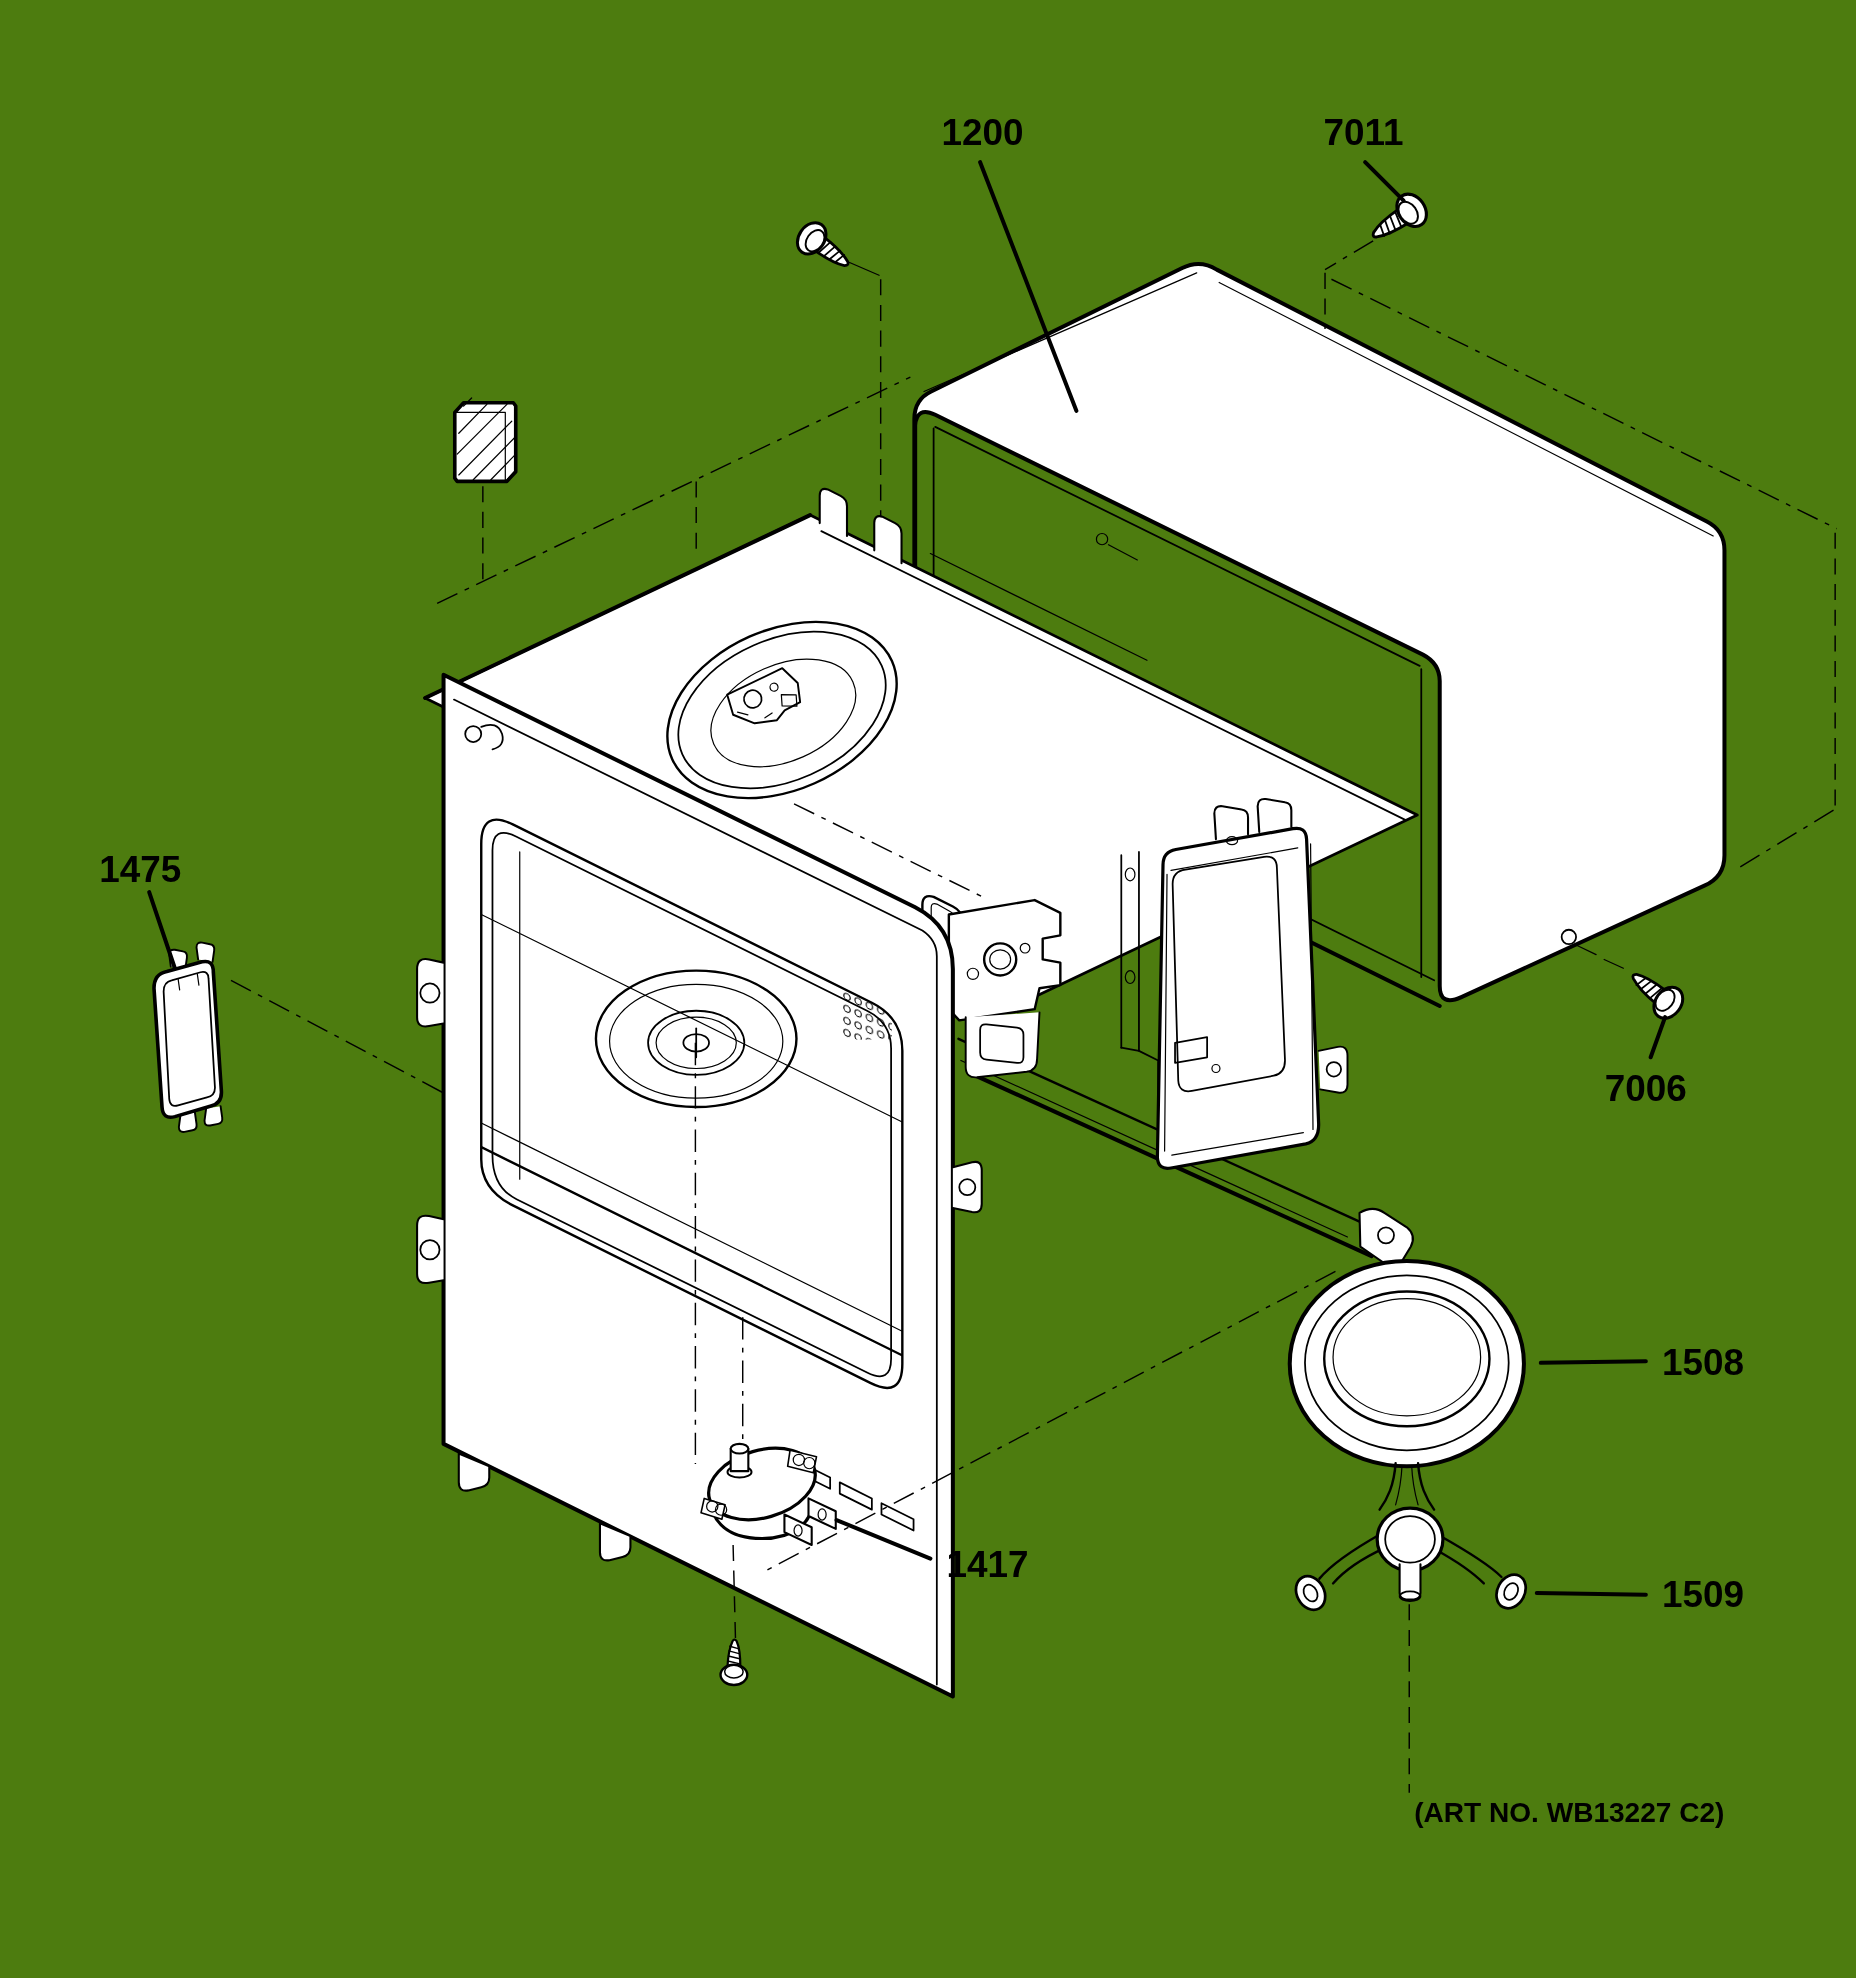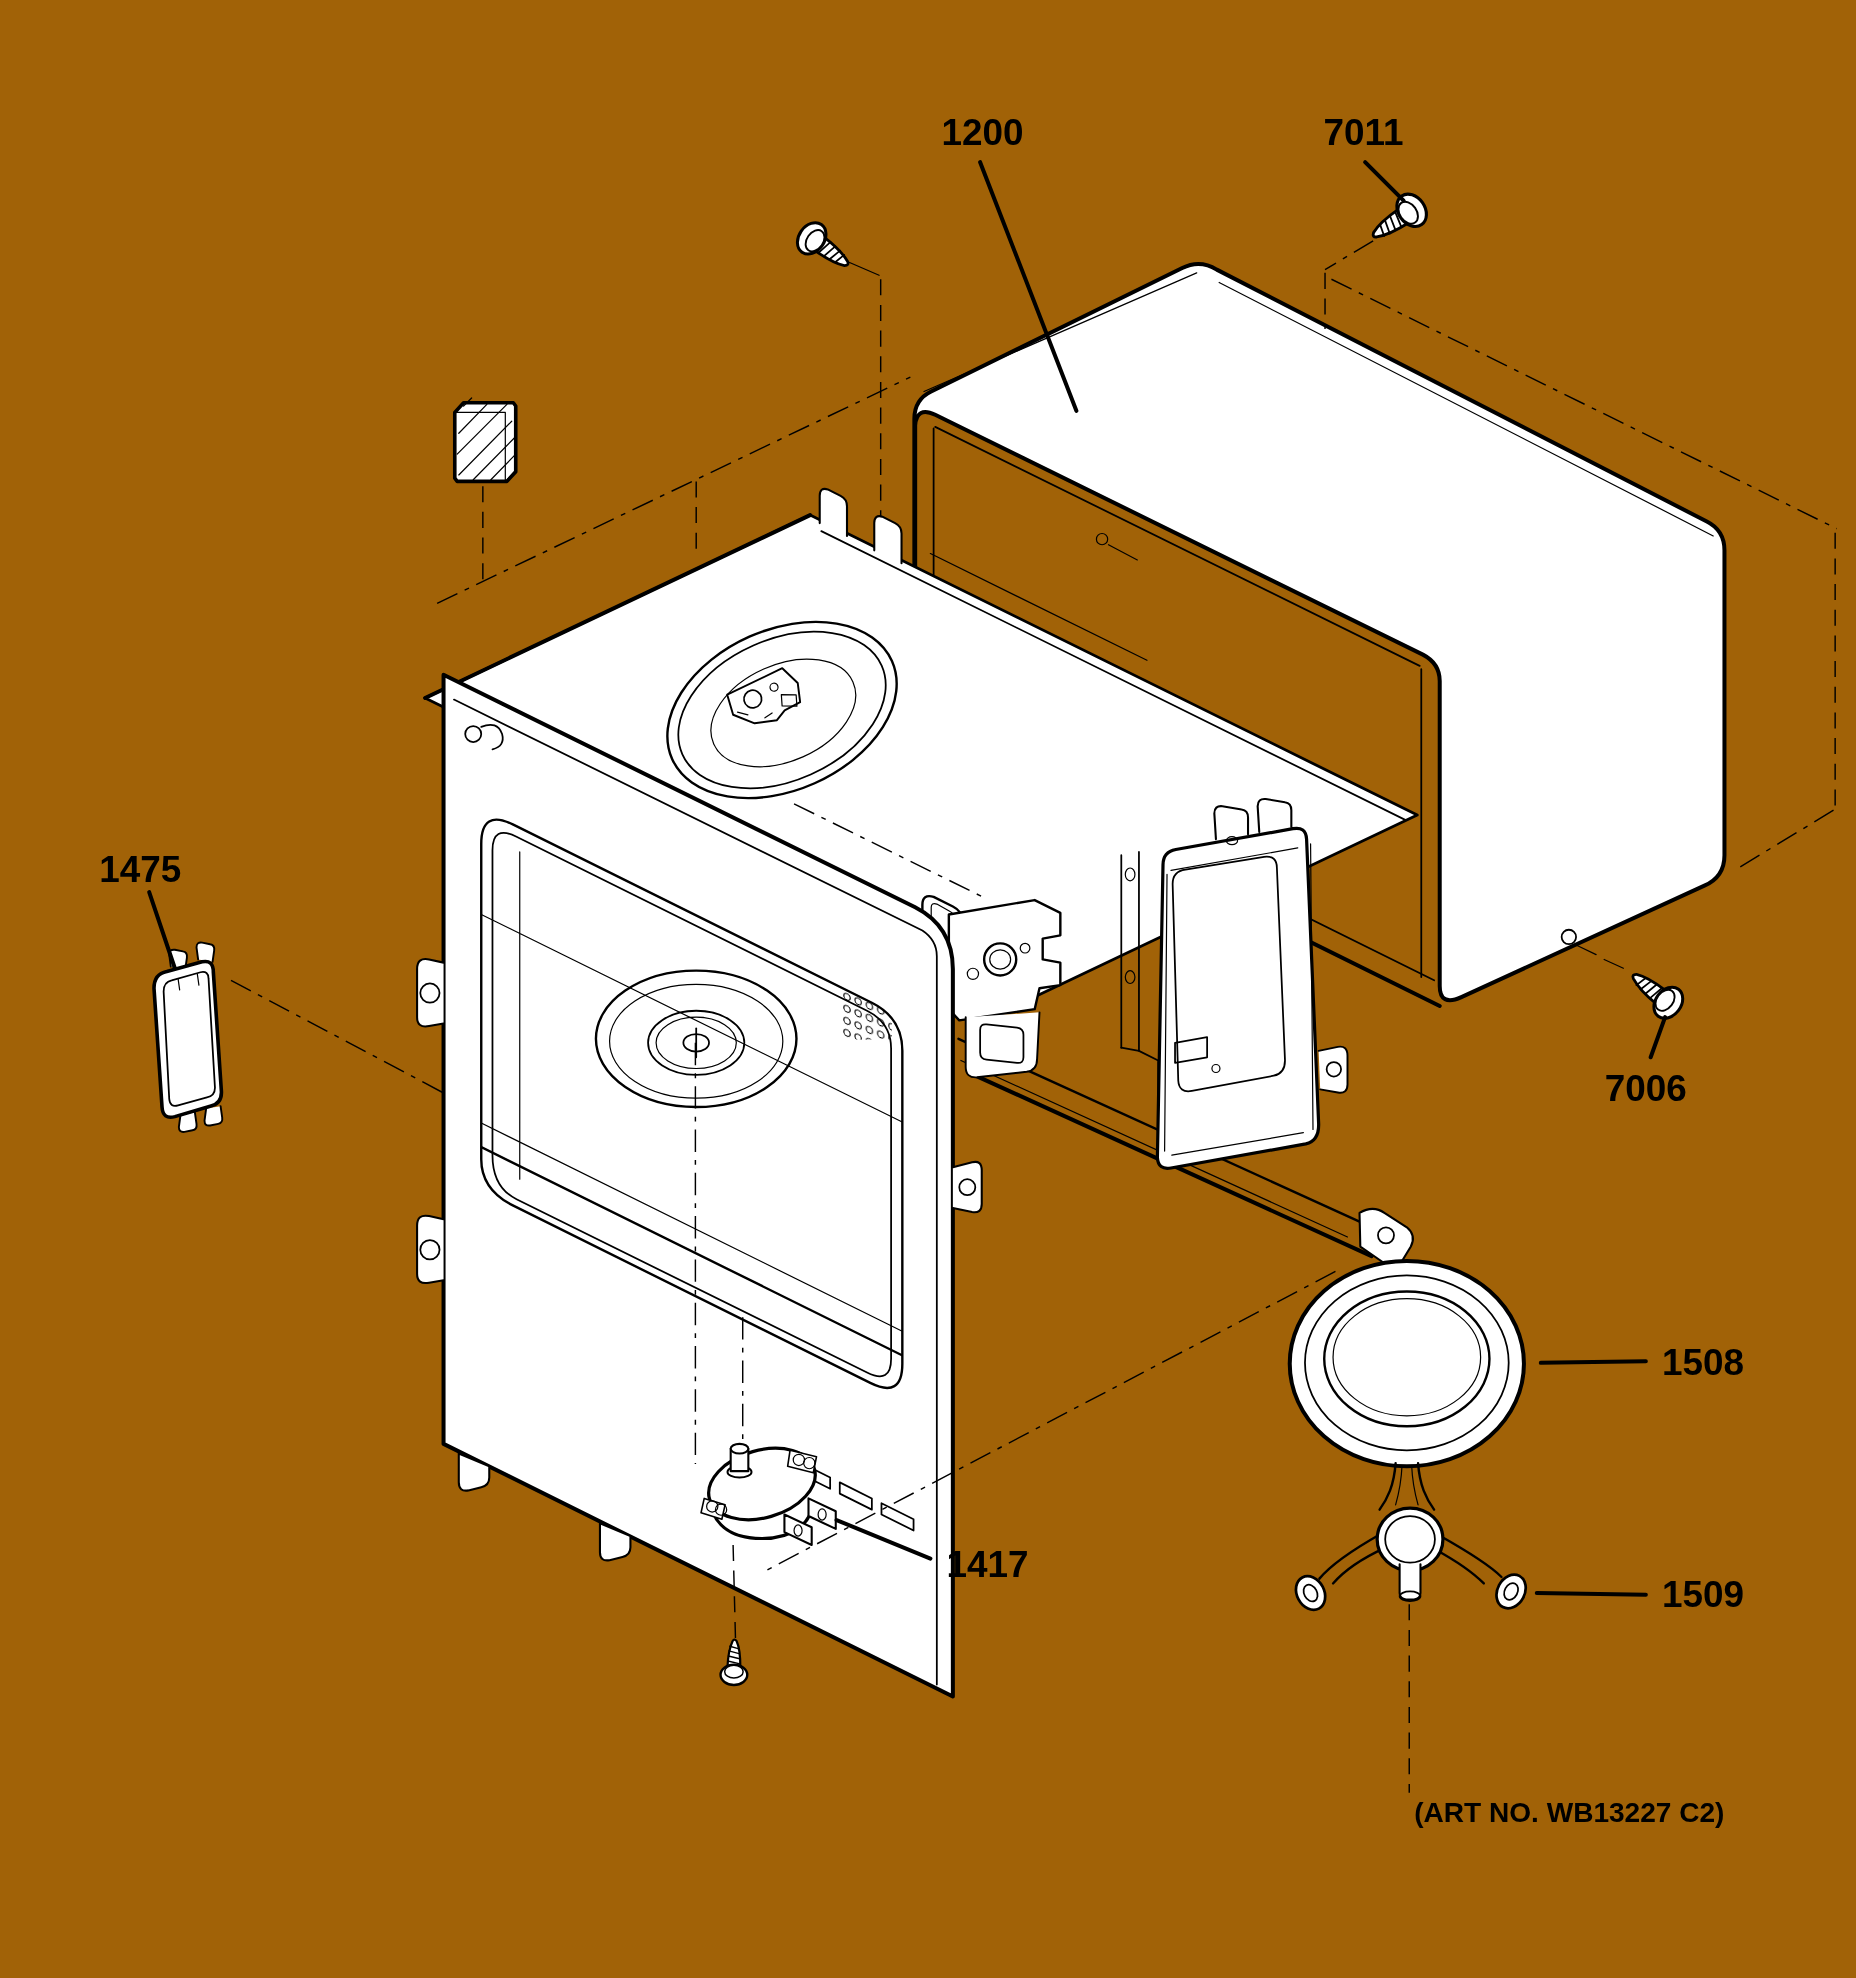--- a/index.html
+++ b/index.html
@@ -1,16 +1,16 @@
 <!DOCTYPE html>
 <html style="font-size:13px"><head>
 <meta charset="utf-8">
 <style>
   html,body{margin:0;padding:0;background:#fff;}
-  .stage{width:1856px;height:1979px;position:relative;background:#a16207;font-family:"Liberation Sans",sans-serif;}
+  .stage{width:1856px;height:1979px;position:relative;background:#4d7c0f;font-family:"Liberation Sans",sans-serif;}
   svg{display:block}
   .t5{fill:none;stroke:#000;stroke-width:5;stroke-linecap:round;stroke-linejoin:round}
   .t3{fill:none;stroke:#000;stroke-width:3;stroke-linecap:round;stroke-linejoin:round}
   .t2{fill:none;stroke:#000;stroke-width:2.2;stroke-linecap:round;stroke-linejoin:round}
   .t1{fill:none;stroke:#000;stroke-width:1.5;stroke-linecap:round;stroke-linejoin:round}
   .wf{fill:#fff;stroke:#000;stroke-linejoin:round;stroke-linecap:round}
   .dd{fill:none;stroke:#000;stroke-width:1.8;stroke-dasharray:28 10 6 10}
   .ds{fill:none;stroke:#000;stroke-width:1.8;stroke-dasharray:20 12}
   .lead{stroke:#000;stroke-width:5;stroke-linecap:round}
   text.callout{font:700 46px "Liberation Sans",sans-serif;fill:#000}

